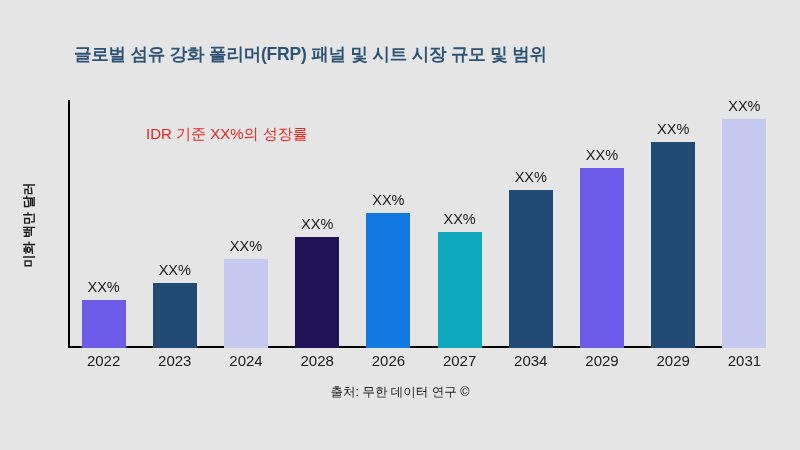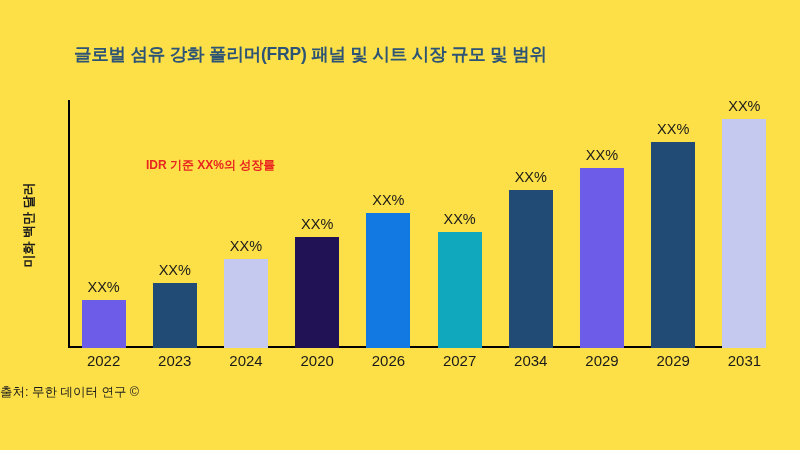--- a/index.html
+++ b/index.html
@@ -10,21 +10,21 @@
     height: 450px;
     background: #ffffff;
     font-family: "Liberation Sans", "DejaVu Sans", sans-serif;
     overflow: hidden;
   }
 
   #chart-root {
     position: relative;
     width: 800px;
     height: 450px;
-    background: #fde047;
+    background: #e5e5e5;
   }
 
   
   .chart-title {
     position: absolute;
     left: 74px;
     top: 42px;
     font-size: 17.5px;
     font-weight: 700;
     color: #2d5475;
@@ -127,34 +127,34 @@
     width: 71.2px;
     text-align: center;
     font-size: 15px;
     color: #1a1a1a;
   }
 
   
   .growth-note {
     position: absolute;
     left: 146px;
-    top: 157px;
-    font-size: 12px;
-    font-weight: 700;
+    top: 125px;
+    font-size: 15px;
+    font-weight: 400;
     color: #e8251f;
     white-space: nowrap;
   }
 
   
   .source {
     position: absolute;
     left: 0;
     top: 384px;
     width: 800px;
-    text-align: left;
+    text-align: center;
     font-size: 12.5px;
     color: #1a1a1a;
   }
 </style>
 </head>
 <body>
 
 <div id="chart-root">
 
   <div class="chart-title">글로벌 섬유 강화 폴리머(FRP) 패널 및 시트 시장 규모 및 범위</div>
@@ -218,21 +218,21 @@
         <div class="bar" style="height: 229px; background: rgb(197, 200, 239);">
           <span class="bar-value">XX%</span>
         </div>
       </div>
     </div>
 
   <div class="xticks" id="xticks">
       <div class="xtick" style="left: 0px;">2022</div>
       <div class="xtick" style="left: 71.2px; text-align: center;">2023</div>
       <div class="xtick" style="left: 142.4px;">2024</div>
-      <div class="xtick" style="left: 213.6px;">2020</div>
+      <div class="xtick" style="left: 213.6px;">2028</div>
       <div class="xtick" style="left: 284.8px;">2026</div>
       <div class="xtick" style="left: 356px;">2027</div>
       <div class="xtick" style="left: 427.2px;">2034</div>
       <div class="xtick" style="left: 498.4px;">2029</div>
       <div class="xtick" style="left: 569.6px;">2029</div>
       <div class="xtick" style="left: 640.8px;">2031</div>
     </div>
 
   <div class="growth-note">IDR 기준 XX%의 성장률</div>
 

